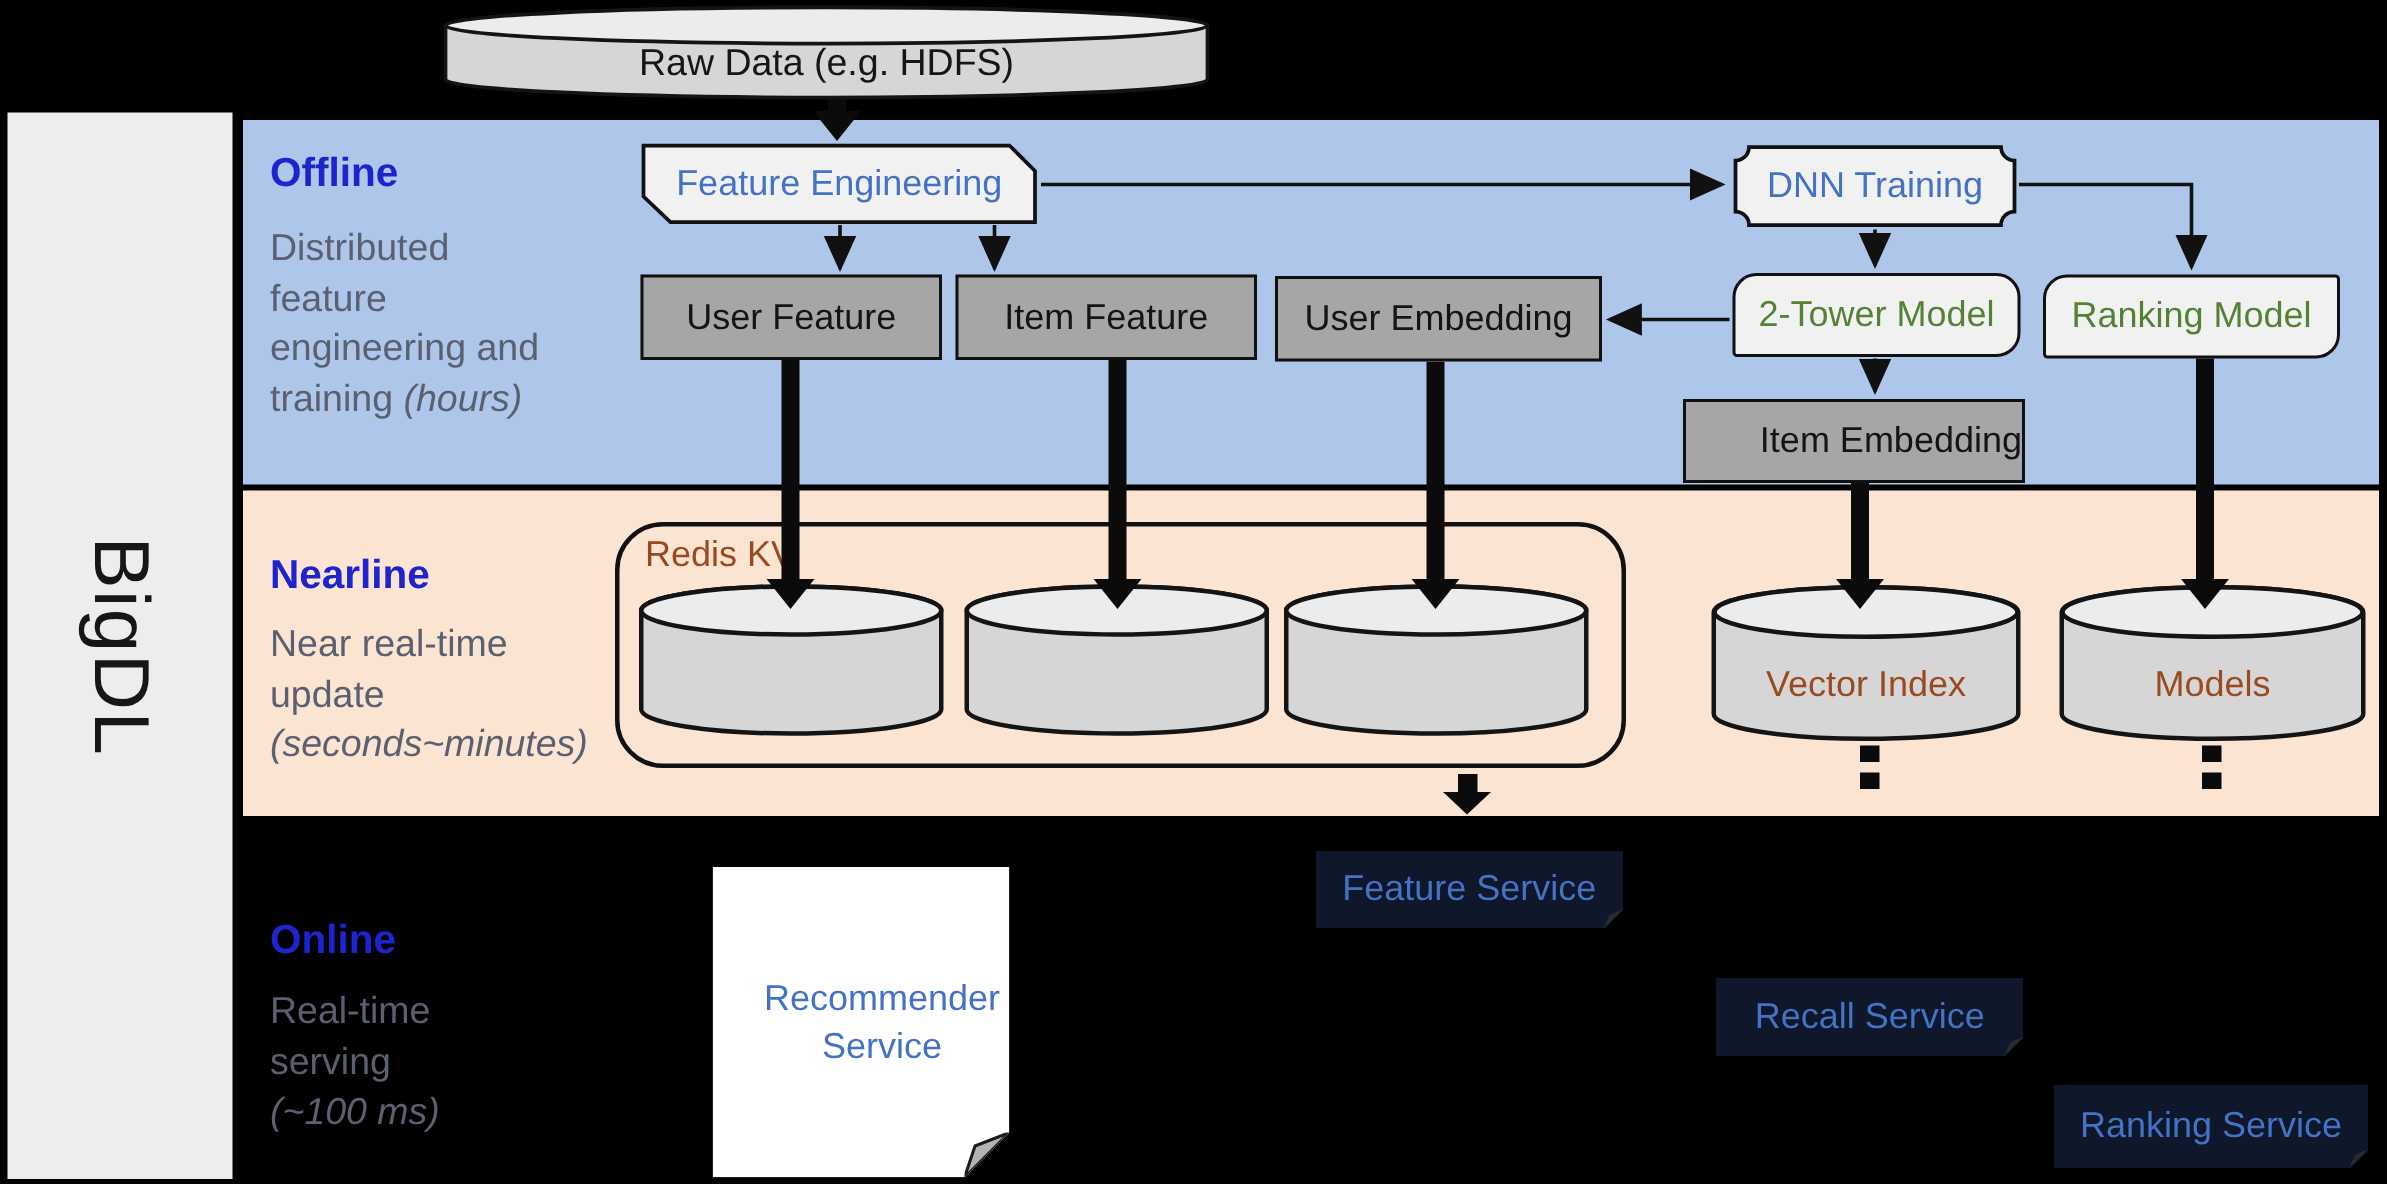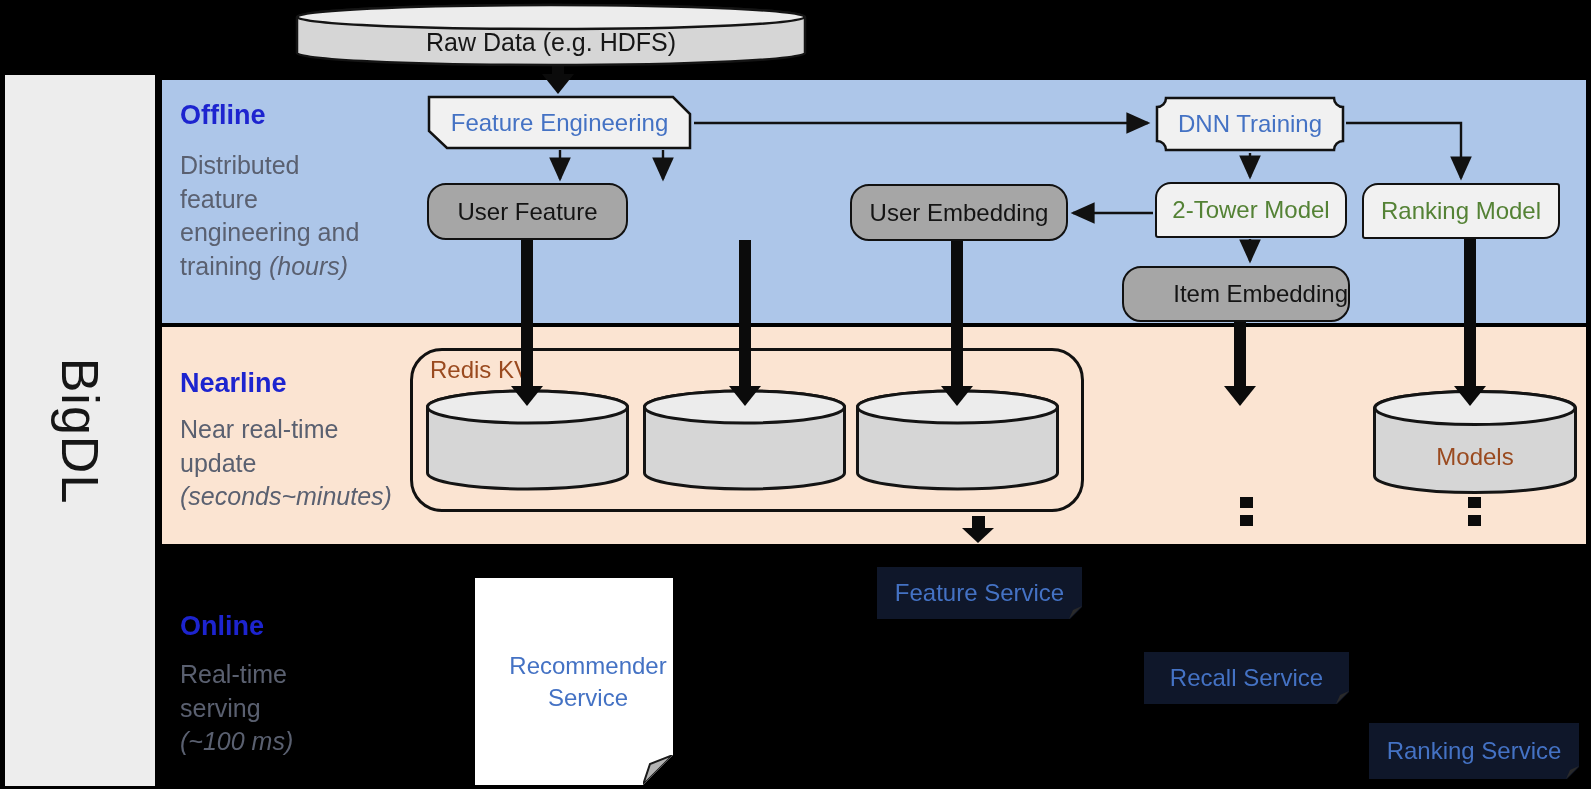--- a/index.html
+++ b/index.html
@@ -14,21 +14,21 @@
   .brand-text{transform:rotate(90deg);font-size:52px;color:#161616;letter-spacing:1px;white-space:nowrap;}
   
   .band{z-index:1;}
   .band.offline{left:162px;top:80px;width:1424px;height:243px;background:#adc6e9;}
   .band.nearline{left:162px;top:327px;width:1424px;height:217px;background:#fbe4d2;}
   
   .sec-title{font-size:27px;font-weight:600;color:#1d24cf;z-index:9;}
   .sec-sub{font-size:25px;color:#5a6070;line-height:1.34;z-index:9;}
   .sec-sub em{font-style:italic;}
   
-  .node{z-index:6;display:flex;align-items:center;justify-content:center;font-size:24px;box-sizing:border-box;border-radius:19px;}
+  .node{z-index:6;display:flex;align-items:center;justify-content:center;font-size:24px;box-sizing:border-box;}
   .dark-node{background:#a6a6a6;border:2.5px solid #111;color:#141414;}
   .green-node{background:#f1f1f1;border:2.5px solid #111;color:#548235;}
   .shape-node{z-index:6;}
   .shape-node .lbl{position:absolute;left:0;top:0;width:100%;height:100%;display:flex;align-items:center;justify-content:center;font-size:24px;color:#4472c4;}
   
   .cyl{z-index:3;}
   .cyl .lbl{position:absolute;left:0;top:14%;width:100%;height:100%;display:flex;align-items:center;justify-content:center;font-size:24px;color:#9a4a1f;}
   
   .redis-box{left:410px;top:348px;width:674px;height:164px;border:3px solid #111;border-radius:32px;z-index:2;box-sizing:border-box;}
   .redis-label{left:430px;top:356px;font-size:24px;color:#9a4a1f;z-index:4;}
@@ -114,20 +114,23 @@
   <div class="abs shape-node" style="left:1155px;top:96px;width:190px;height:56px;">
     <svg width="190" height="56" viewBox="0 0 190 56">
       <path d="M11,2 H179 A9,9 0 0 0 188,11 V45 A9,9 0 0 0 179,54 H11 A9,9 0 0 0 2,45 V11 A9,9 0 0 0 11,2 Z" fill="#f1f1f1" stroke="#111" stroke-width="2.5"></path>
     </svg>
     <div class="lbl">DNN Training</div>
   </div>
 
   <div class="abs node dark-node" style="left:427px;top:183px;width:201px;height:57px;">
     <span>User Feature</span>
   </div>
+  <div class="abs node dark-node" style="left:637px;top:183px;width:201px;height:57px;">
+    <span>Item Feature</span>
+  </div>
   <div class="abs node dark-node" style="left:850px;top:184px;width:218px;height:57px;">
     <span>User Embedding</span>
   </div>
   <div class="abs node green-node" style="left:1155px;top:182px;width:192px;height:56px;border-radius:16px 16px 16px 3px;">
     <span>2-Tower Model</span>
   </div>
   <div class="abs node green-node" style="left:1362px;top:183px;width:198px;height:56px;border-radius:16px 3px 16px 3px;">
     <span>Ranking Model</span>
   </div>
   <div class="abs node dark-node" style="left:1122px;top:266px;width:228px;height:56px;justify-content:flex-end;">
@@ -149,20 +152,27 @@
       <ellipse cx="102.5" cy="19" rx="100" ry="16" fill="#ececec" stroke="#141414" stroke-width="3"></ellipse>
     </svg>
   </div>
   <div class="abs cyl" style="left:855px;top:388px;width:205px;height:104px;">
     <svg width="205" height="104" viewBox="0 0 205 104">
       <path d="M2.5,19 A100,16 0 0 1 202.5,19 V85 A100,16 0 0 1 2.5,85 Z" fill="#d6d6d6" stroke="#141414" stroke-width="3"></path>
       <ellipse cx="102.5" cy="19" rx="100" ry="16" fill="#ececec" stroke="#141414" stroke-width="3"></ellipse>
     </svg>
   </div>
 
+  <div class="abs cyl" style="left:1140px;top:388px;width:208px;height:108px;">
+    <svg width="208" height="108" viewBox="0 0 208 108">
+      <path d="M2.5,20 A101,16.5 0 0 1 205.5,20 V88 A101,16.5 0 0 1 2.5,88 Z" fill="#d6d6d6" stroke="#141414" stroke-width="3"></path>
+      <ellipse cx="104" cy="20" rx="101" ry="16.5" fill="#ececec" stroke="#141414" stroke-width="3"></ellipse>
+    </svg>
+    <div class="lbl">Vector Index</div>
+  </div>
   <div class="abs cyl" style="left:1372px;top:388px;width:206px;height:108px;">
     <svg width="206" height="108" viewBox="0 0 206 108">
       <path d="M2.5,20 A100,16.5 0 0 1 203.5,20 V88 A100,16.5 0 0 1 2.5,88 Z" fill="#d6d6d6" stroke="#141414" stroke-width="3"></path>
       <ellipse cx="103" cy="20" rx="100" ry="16.5" fill="#ececec" stroke="#141414" stroke-width="3"></ellipse>
     </svg>
     <div class="lbl">Models</div>
   </div>
 
   <div class="tarrow" style="left:552px;top:60px;height:14px;"></div>
   <div class="tarrow" style="left:521px;top:240px;height:146px;"></div>

